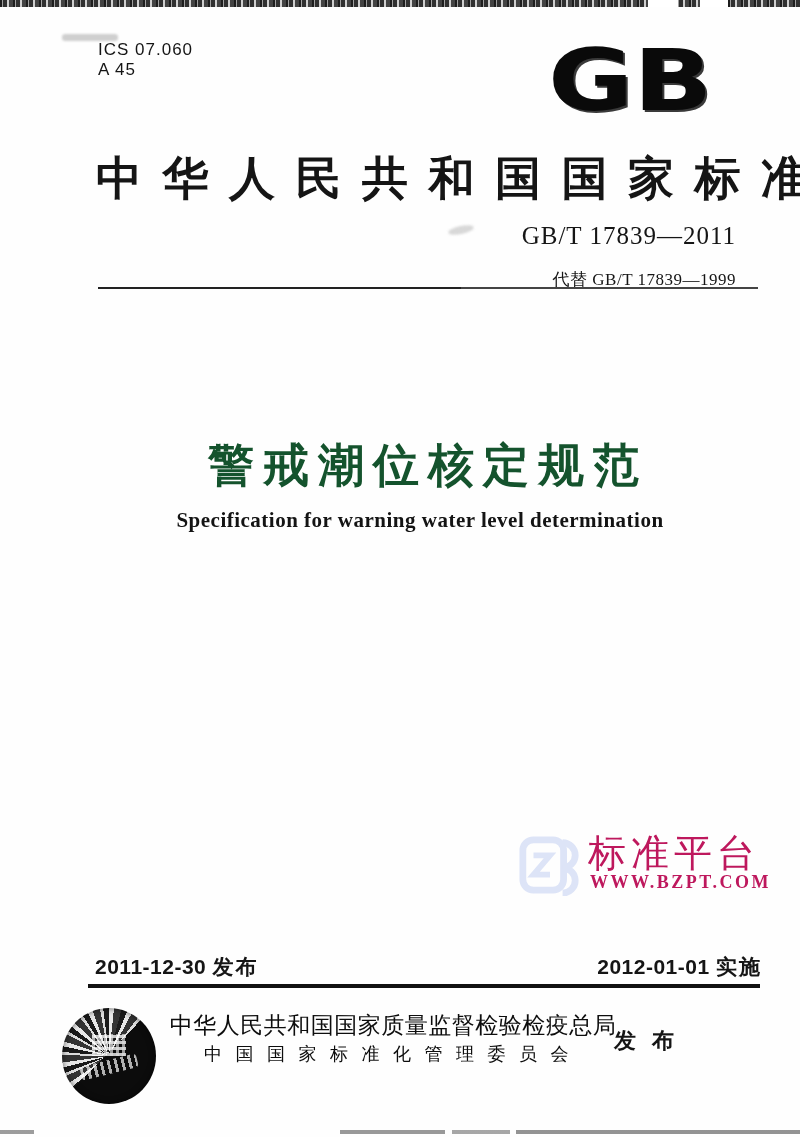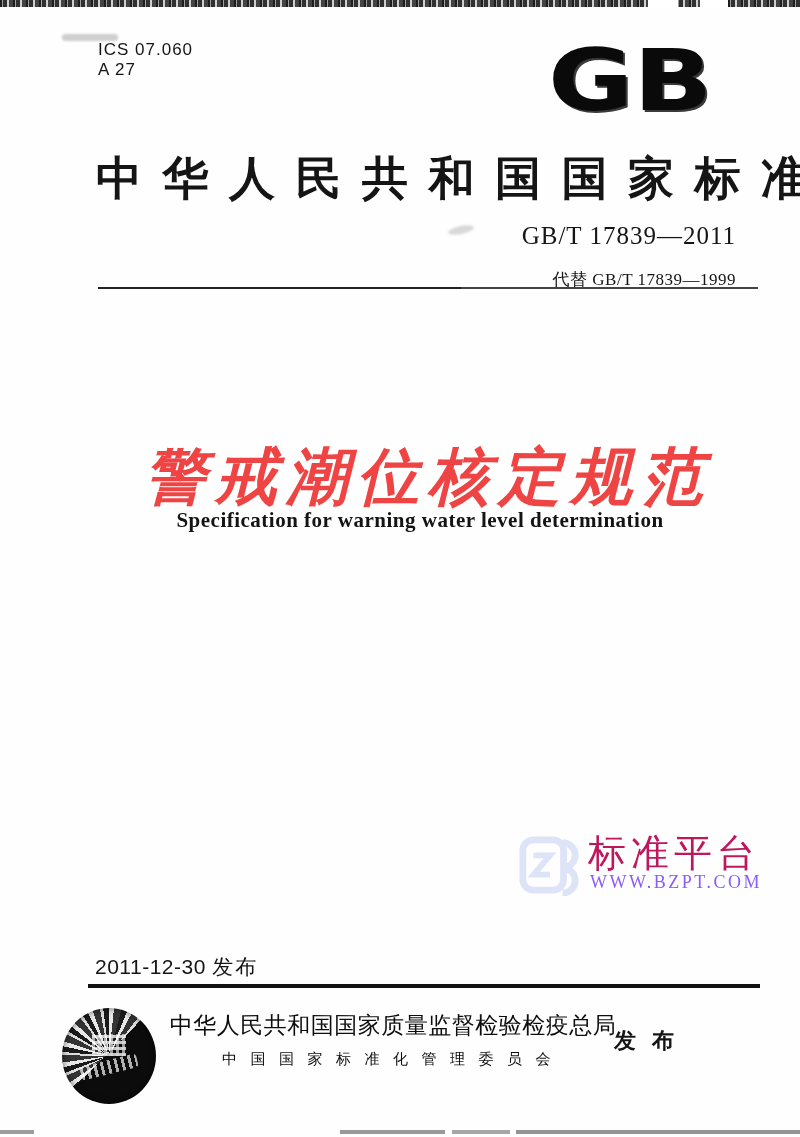--- a/index.html
+++ b/index.html
@@ -73,23 +73,22 @@
   .rule-thin {
     position:absolute; left:98px; top:287px; width:660px; height:2px;
     background:linear-gradient(90deg,#222 0 55%, #444 55% 100%);
   }
 
   
   .doc-title-cn {
     position:absolute; left:0; top:435px; width:800px;
     text-align:center; padding-left:56px;
     font-family:"Liberation Sans","DejaVu Sans",sans-serif;
-    font-weight:700; font-size:62px; letter-spacing:9px;
-    color:#ef4444;
-    font-style:italic;
+    font-weight:700; font-size:46px; letter-spacing:9px;
+    color:#14532d;
   }
   .doc-title-en {
     position:absolute; left:0; top:508px; width:800px;
     text-align:center; padding-left:40px;
     font-weight:700; font-size:21px; letter-spacing:.5px;
     color:#141414;
   }
 
   
   .watermark {
@@ -97,44 +96,44 @@
     user-select:none;
   }
   .wm-logo { position:absolute; left:0; top:6px; }
   .wm-text {
     position:absolute; left:70px; top:0;
     font-size:38px; letter-spacing:5px; white-space:nowrap;
     color:#be185d;
   }
   .wm-url {
     position:absolute; left:72px; top:44px;
-    font-weight:400; font-size:18px; letter-spacing:2.5px;
-    color:#8b5cf6; white-space:nowrap;
+    font-weight:700; font-size:18px; letter-spacing:2.5px;
+    color:#be185d; white-space:nowrap;
   }
 
   
   .date-row {
     position:absolute; left:95px; top:953px; width:667px;
     display:flex; justify-content:space-between;
     font-family:"Liberation Sans","DejaVu Sans",sans-serif;
-    font-weight:400; font-size:21px; letter-spacing:.5px;
+    font-weight:700; font-size:21px; letter-spacing:.5px;
   }
   .date-row .cjk { letter-spacing:2px; }
   .rule-thick {
     position:absolute; left:88px; top:984px; width:672px; height:4px;
     background:#111;
   }
 
   
   .issuer-block {
     position:absolute; left:168px; top:1010px; width:450px;
     text-align:center; font-weight:400; color:#0d0d0d;
   }
   .issuer-line1 { font-size:23px; white-space:nowrap; letter-spacing:.5px; }
-  .issuer-line2 { font-size:15px; white-space:nowrap; letter-spacing:13.5px; margin-top:9px; }
+  .issuer-line2 { font-size:18px; white-space:nowrap; letter-spacing:13.5px; margin-top:1px; }
   .publish-label {
     position:absolute; left:614px; top:1026px;
     font-weight:700; font-size:22px; letter-spacing:16px; white-space:nowrap;
   }
 
   
   .seal {
     position:absolute; left:62px; top:1008px; width:94px; height:96px;
     border-radius:50%;
     background:
@@ -160,21 +159,21 @@
 </head>
 <body>
 
 <div class="scan-top"></div>
 <div class="scan-bottom"></div>
 <div class="smudge-a"></div>
 <div class="smudge-b"></div>
 
 <div class="ics-block">
   <div>ICS 07.060</div>
-  <div>A 27</div>
+  <div>A 45</div>
 </div>
 
 <div class="gb-logo">GB</div>
 
 <div class="national-title">中华人民共和国国家标准</div>
 
 <div class="std-number-block">
   <div class="std-number">GB/T 17839—2011</div>
   <div class="std-replaces">代替 GB/T 17839—1999</div>
 </div>
@@ -192,20 +191,24 @@
   </svg>
   <div class="wm-text">标准平台</div>
   <div class="wm-url">WWW.BZPT.COM</div>
 </div>
 
 <div class="date-row">
   <div>
     <span>2011-12-30</span>
     <span class="cjk">发布</span>
   </div>
+  <div>
+    <span>2012-01-01</span>
+    <span class="cjk">实施</span>
+  </div>
 </div>
 
 <div class="rule-thick"></div>
 
 <div class="issuer-block">
   <div class="issuer-line1">中华人民共和国国家质量监督检验检疫总局</div>
   <div class="issuer-line2">中国国家标准化管理委员会</div>
 </div>
 <div class="publish-label">发布</div>
 

